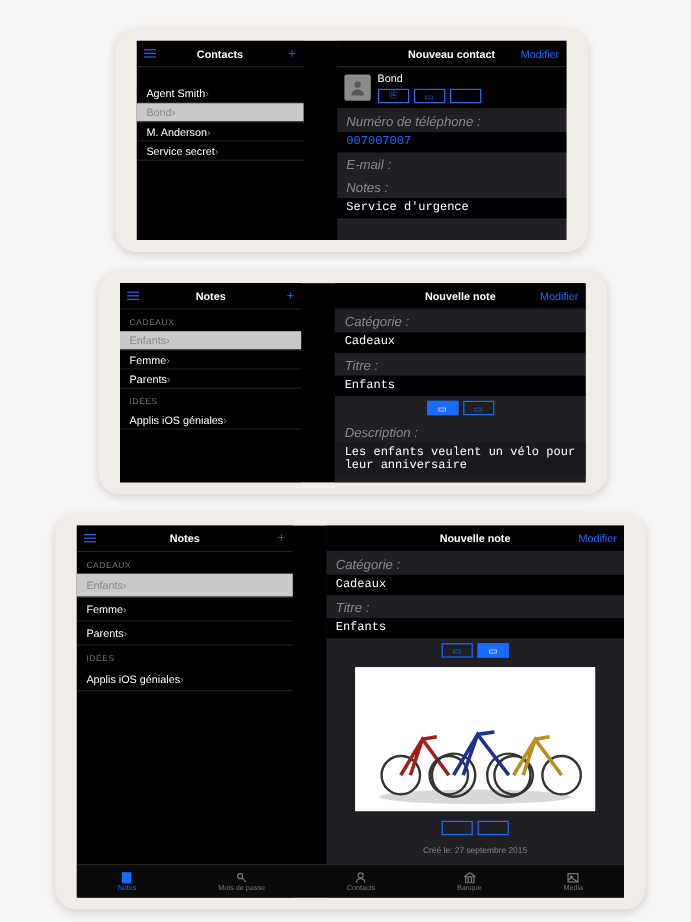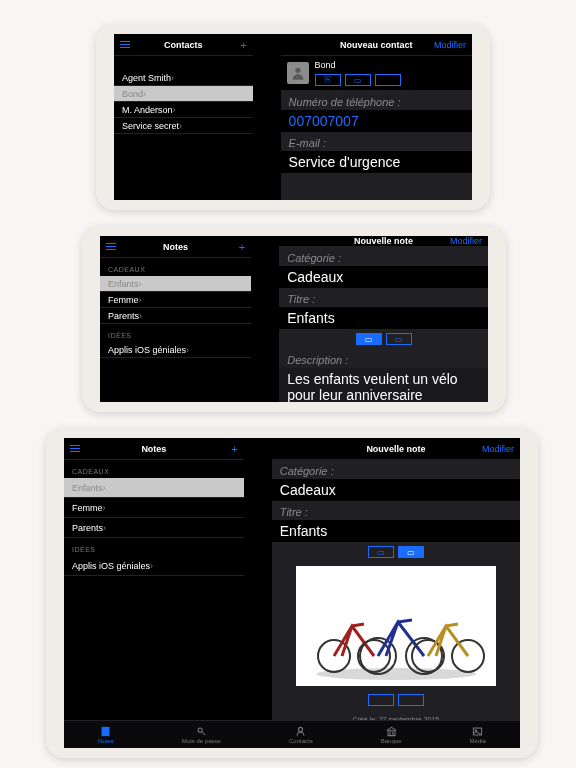--- a/index.html
+++ b/index.html
@@ -54,21 +54,21 @@
   .list-item {
     display: flex; align-items: center; 
     background: #000; color: #fff;
     border-bottom: 1px solid #222;
     font-size: 9px; height: 16px;
     padding: 0 8px;
   }
   .list-item.selected { background: #c9c9c9; color: #888; }
   .chev { color: #888; font-size: 9px; }
   .field-label { color: #8a8a8a; font-style: italic; font-size: 11px; padding: 5px 8px 2px 8px; }
-  .field-value { color: #fff; background: #000; font-size: 14px; padding: 3px 8px; }
+  .field-value { color: #fff; background: #000; font-size: 10px; padding: 3px 8px; font-family: Liberation Mono, monospace; }
   .field-value.link { color: #1a6cff; }
   .contact-top {
     display: flex; align-items: center; gap: 6px;
     background: #000; padding: 4px 6px;
     border-bottom: 1px solid #222;
   }
   .avatar {
     width: 22px; height: 22px; background: #8c8c8c;
     display: flex; align-items: center; justify-content: center; font-size: 14px; color: #5a5a5a;
     border-radius: 2px;
@@ -156,20 +156,21 @@
           <div class="button-row" style="justify-content:flex-start; padding:2px 0 0 0;">
             <div class="pill">⎘</div>
             <div class="pill">▭</div>
             <div class="pill"></div>
           </div>
         </div>
       </div>
       <div class="field-label">Numéro de téléphone :</div>
       <div class="field-value link">007007007</div>
       <div class="field-label">E-mail :</div>
+      <div class="field-label">Notes :</div>
       <div class="field-value">Service d'urgence</div>
     </div>
   </div>
 </div>
 
 <div class="tablet" style="left:82px; top:226px; width:424px; height:186px;">
   <div class="screen">
     <div class="col left-pane">
       <div class="header">
         <div class="left">

